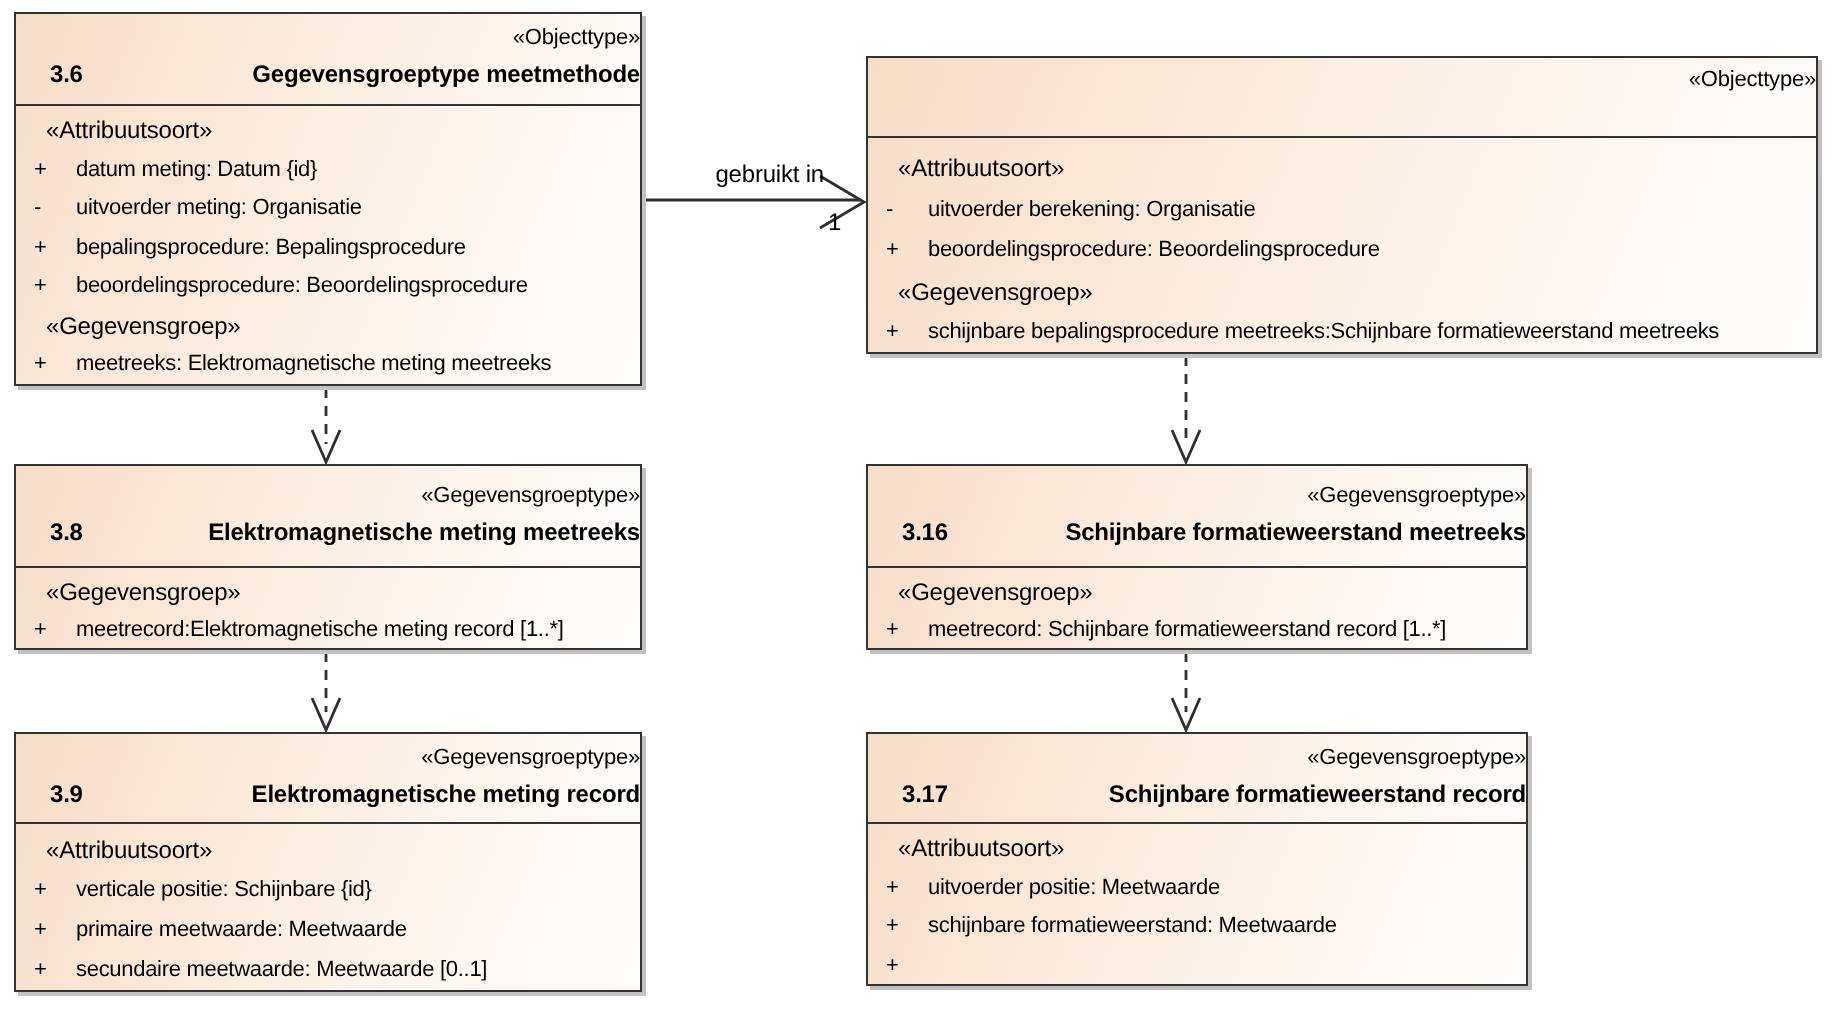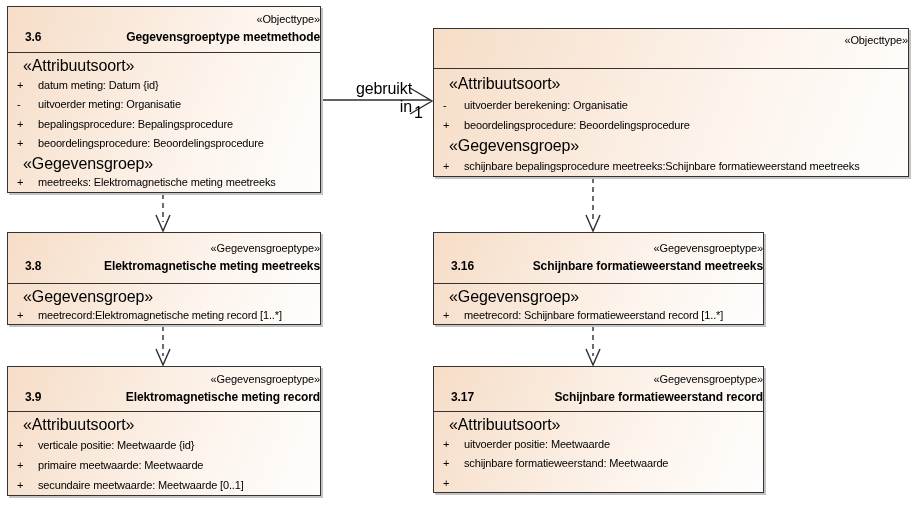--- a/index.html
+++ b/index.html
@@ -18,21 +18,21 @@
   .box-header{
     border-bottom:1px solid #333333;
     text-align:right;
     box-sizing:border-box;
     position:relative;
   }
   .stereotype{font-size:11px;line-height:17px;letter-spacing:-0.1px;}
   .title-line{position:relative;font-size:12px;font-weight:bold;line-height:19px;letter-spacing:-0.1px;}
   .box-number{position:absolute;left:17px;top:0;font-weight:bold;}
   .box-body{padding-top:3px;}
-  .section-label{font-size:16px;padding-left:15px;letter-spacing:-0.1px;}
+  .section-label{font-size:12px;padding-left:15px;letter-spacing:-0.1px;}
   .attr-row{display:flex;font-size:11px;letter-spacing:-0.15px;white-space:nowrap;}
   .attr-prefix{flex:none;width:21px;padding-left:9px;box-sizing:content-box;}
   
   .b1{left:7px;top:6px;width:314px;height:187px;}
   .b1 .box-header{height:46px;padding-top:4px;}
   .b1 .section-label,.b1 .attr-row{line-height:19.5px;}
   .b2{left:433px;top:28px;width:476px;height:149px;}
   .b2 .box-header{height:40px;padding-top:3px;}
   .b2 .box-body{padding-top:5px;}
   .b2 .section-label,.b2 .attr-row{line-height:20.5px;}
@@ -43,21 +43,21 @@
   .b4 .box-header{height:51px;padding-top:7px;}
   .b4 .section-label,.b4 .attr-row{line-height:19px;}
   .b5{left:7px;top:366px;width:314px;height:130px;}
   .b5 .box-header{height:45px;padding-top:4px;}
   .b5 .section-label,.b5 .attr-row{line-height:20px;}
   .b6{left:433px;top:366px;width:331px;height:127px;}
   .b6 .box-header{height:45px;padding-top:4px;}
   .b6 .section-label,.b6 .attr-row{line-height:19.5px;}
   
   .conn-label{
-    position:absolute;font-size:16px;letter-spacing:-0.1px;
+    position:absolute;font-size:12px;letter-spacing:-0.1px;
   }
   .lbl-gebruikt-in{left:346px;top:80px;width:66px;text-align:right;}
   .lbl-mult-1{left:414px;top:104px;}
   svg.connectors{position:absolute;left:0;top:0;pointer-events:none;}
 </style>
 </head>
 <body>
 
 <div class="diagram">
 
@@ -189,21 +189,21 @@
       <div class="stereotype">«Gegevensgroeptype»</div>
       <div class="title-line">
         <span class="box-number">3.9</span>
         <span>Elektromagnetische meting record</span>
       </div>
     </div>
     <div class="box-body">
       <div class="section-label">«Attribuutsoort»</div>
       <div class="attr-row">
         <span class="attr-prefix">+</span>
-        <span>verticale positie: Meetwaarde {id}</span>
+        <span>verticale positie: Schijnbare {id}</span>
       </div>
       <div class="attr-row">
         <span class="attr-prefix">+</span>
         <span>primaire meetwaarde: Meetwaarde</span>
       </div>
       <div class="attr-row">
         <span class="attr-prefix">+</span>
         <span>secundaire meetwaarde: Meetwaarde [0..1]</span>
       </div>
     </div>

